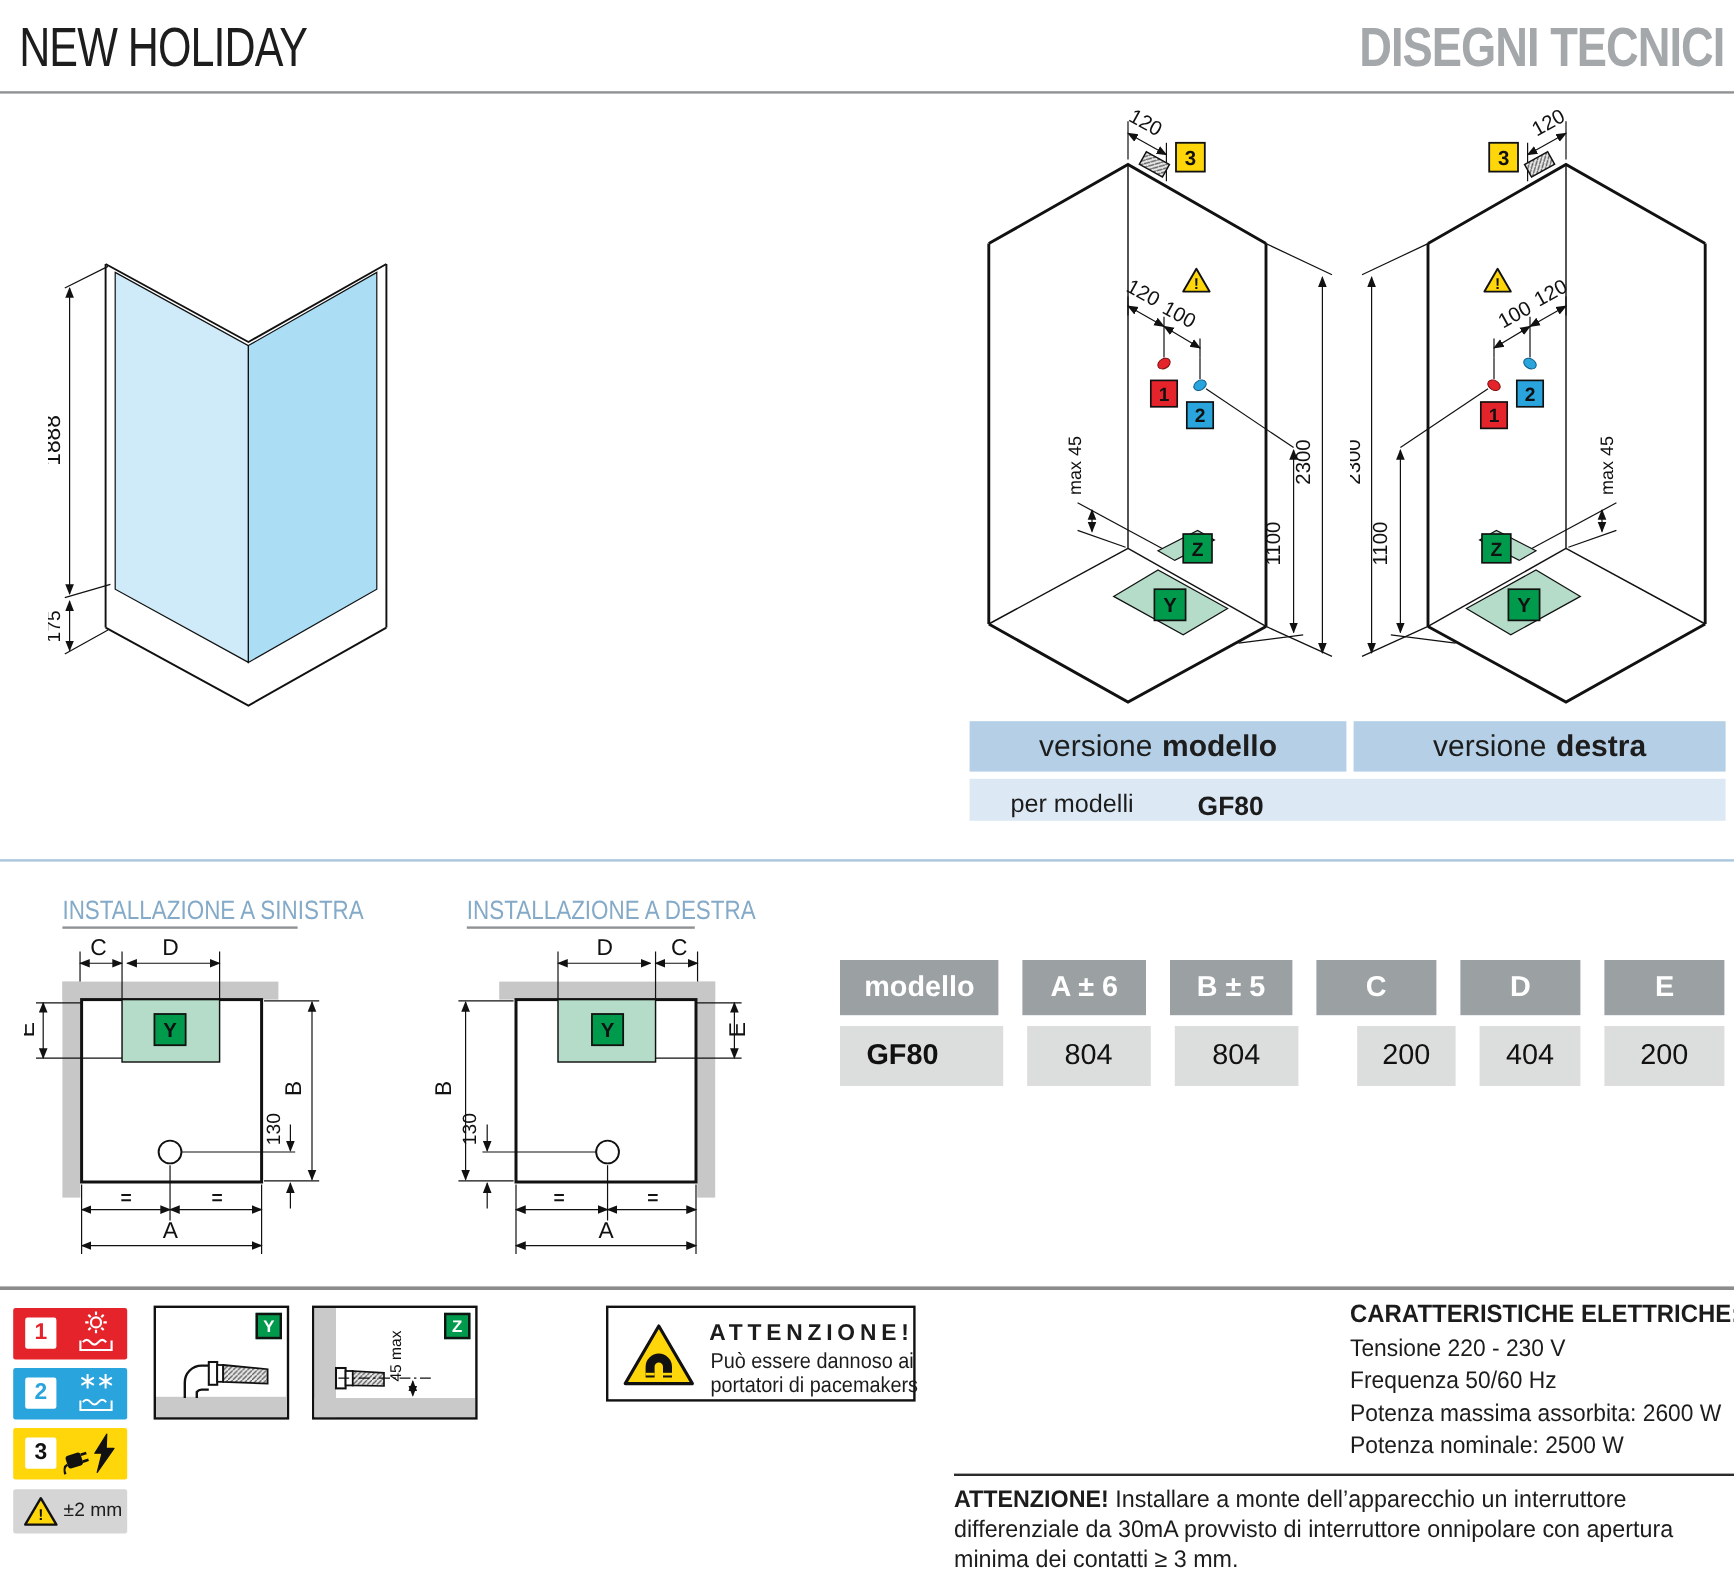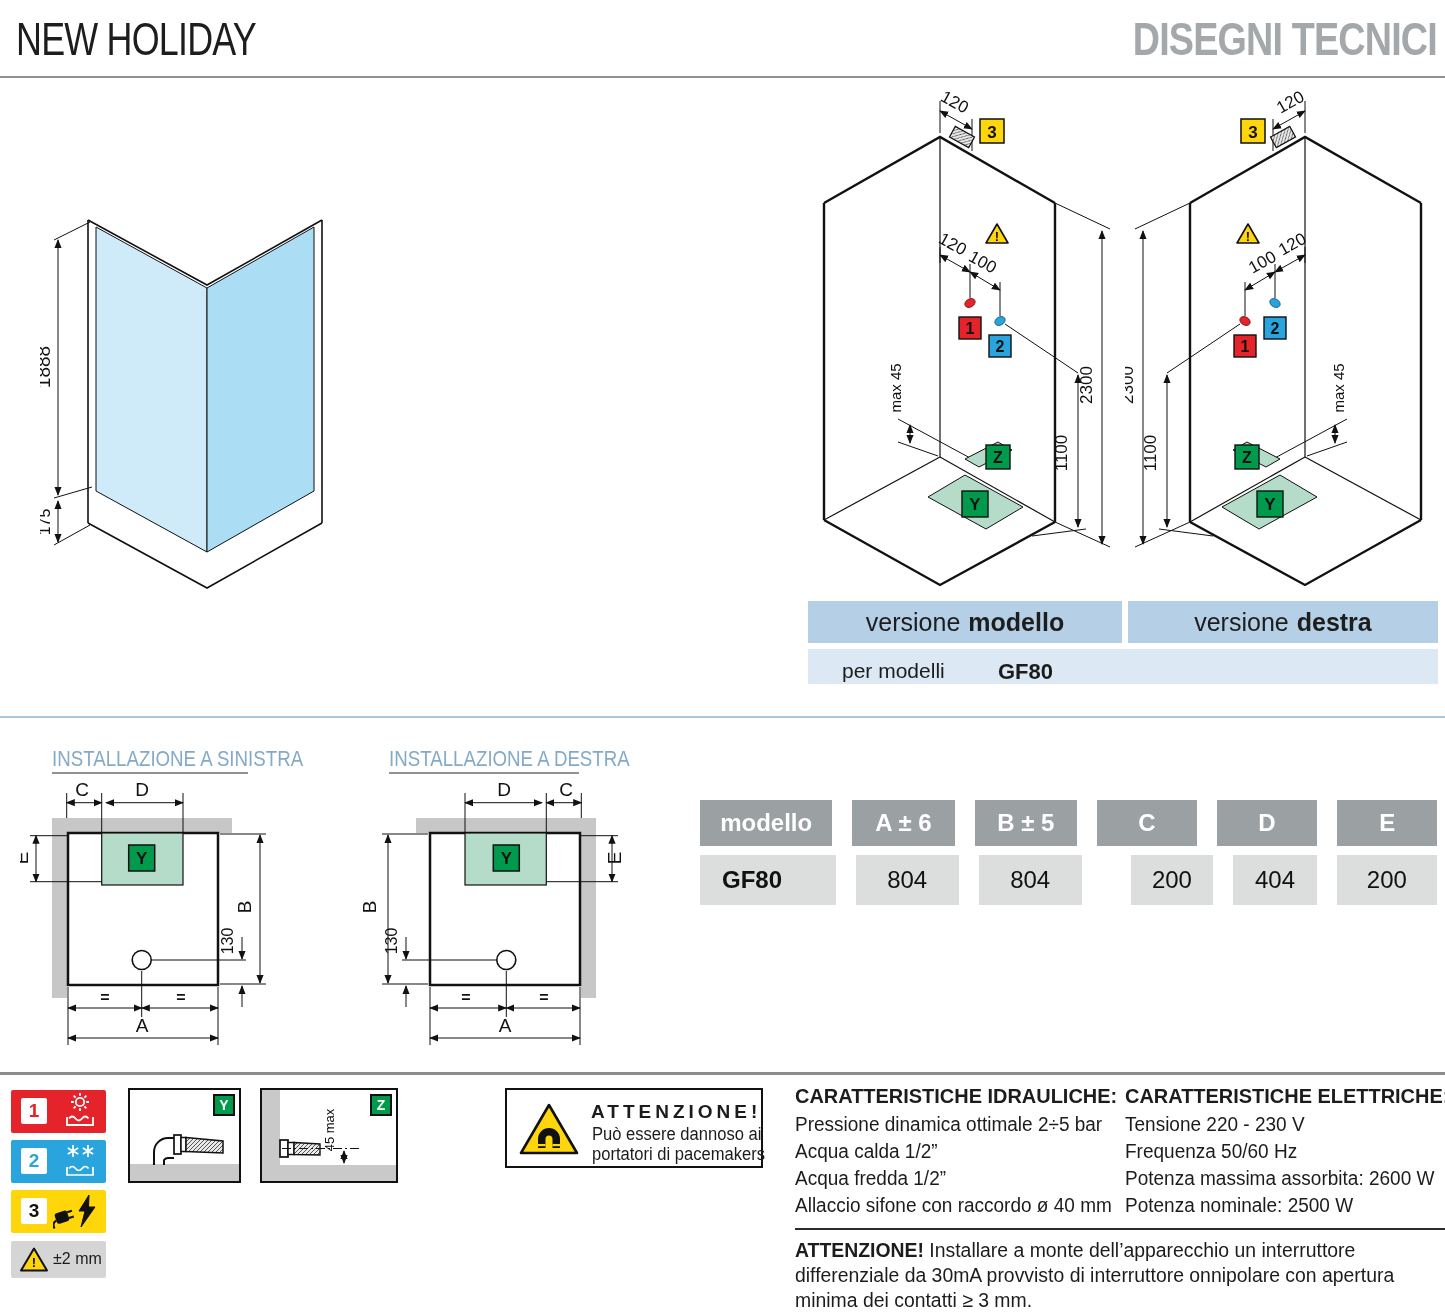--- a/index.html
+++ b/index.html
@@ -424,27 +424,20 @@
         <path d="M-11,2 a11,11 0 1 1 22,0 v9 h-7.5 v-9 a3.5,3.5 0 1 0 -7,0 v9 h-7.5 z" fill="#111"></path>
         <rect x="-11" y="7" width="7.5" height="2.2" fill="#ffd60a"></rect>
         <rect x="3.5" y="7" width="7.5" height="2.2" fill="#ffd60a"></rect>
       </g>
     </svg>
     <div class="abs attn-title" style="left:84px;top:11px;">ATTENZIONE!</div>
     <div class="abs attn-line" style="left:85px;top:34px;">Può essere dannoso ai</div>
     <div class="abs attn-line" style="left:85px;top:54px;">portatori di pacemakers</div>
   </div>
 
-  <div class="abs" style="left:795px;top:1084px;width:330px;">
-    <div class="colhead">CARATTERISTICHE IDRAULICHE:</div>
-    <div class="colline" style="margin-top:3px;">Pressione dinamica ottimale 2÷5 bar</div>
-    <div class="colline">Acqua calda 1/2”</div>
-    <div class="colline">Acqua fredda 1/2”</div>
-    <div class="colline">Allaccio sifone con raccordo ø 40 mm</div>
-  </div>
 
   <div class="abs" style="left:1125px;top:1084px;width:320px;">
     <div class="colhead">CARATTERISTICHE ELETTRICHE:</div>
     <div class="colline" style="margin-top:3px;">Tensione 220 - 230 V</div>
     <div class="colline">Frequenza 50/60 Hz</div>
     <div class="colline">Potenza massima assorbita: 2600 W</div>
     <div class="colline">Potenza nominale: 2500 W</div>
   </div>
 
   <div class="abs" style="left:795px;top:1228px;width:650px;height:2px;background:#2b2b2b;"></div>

